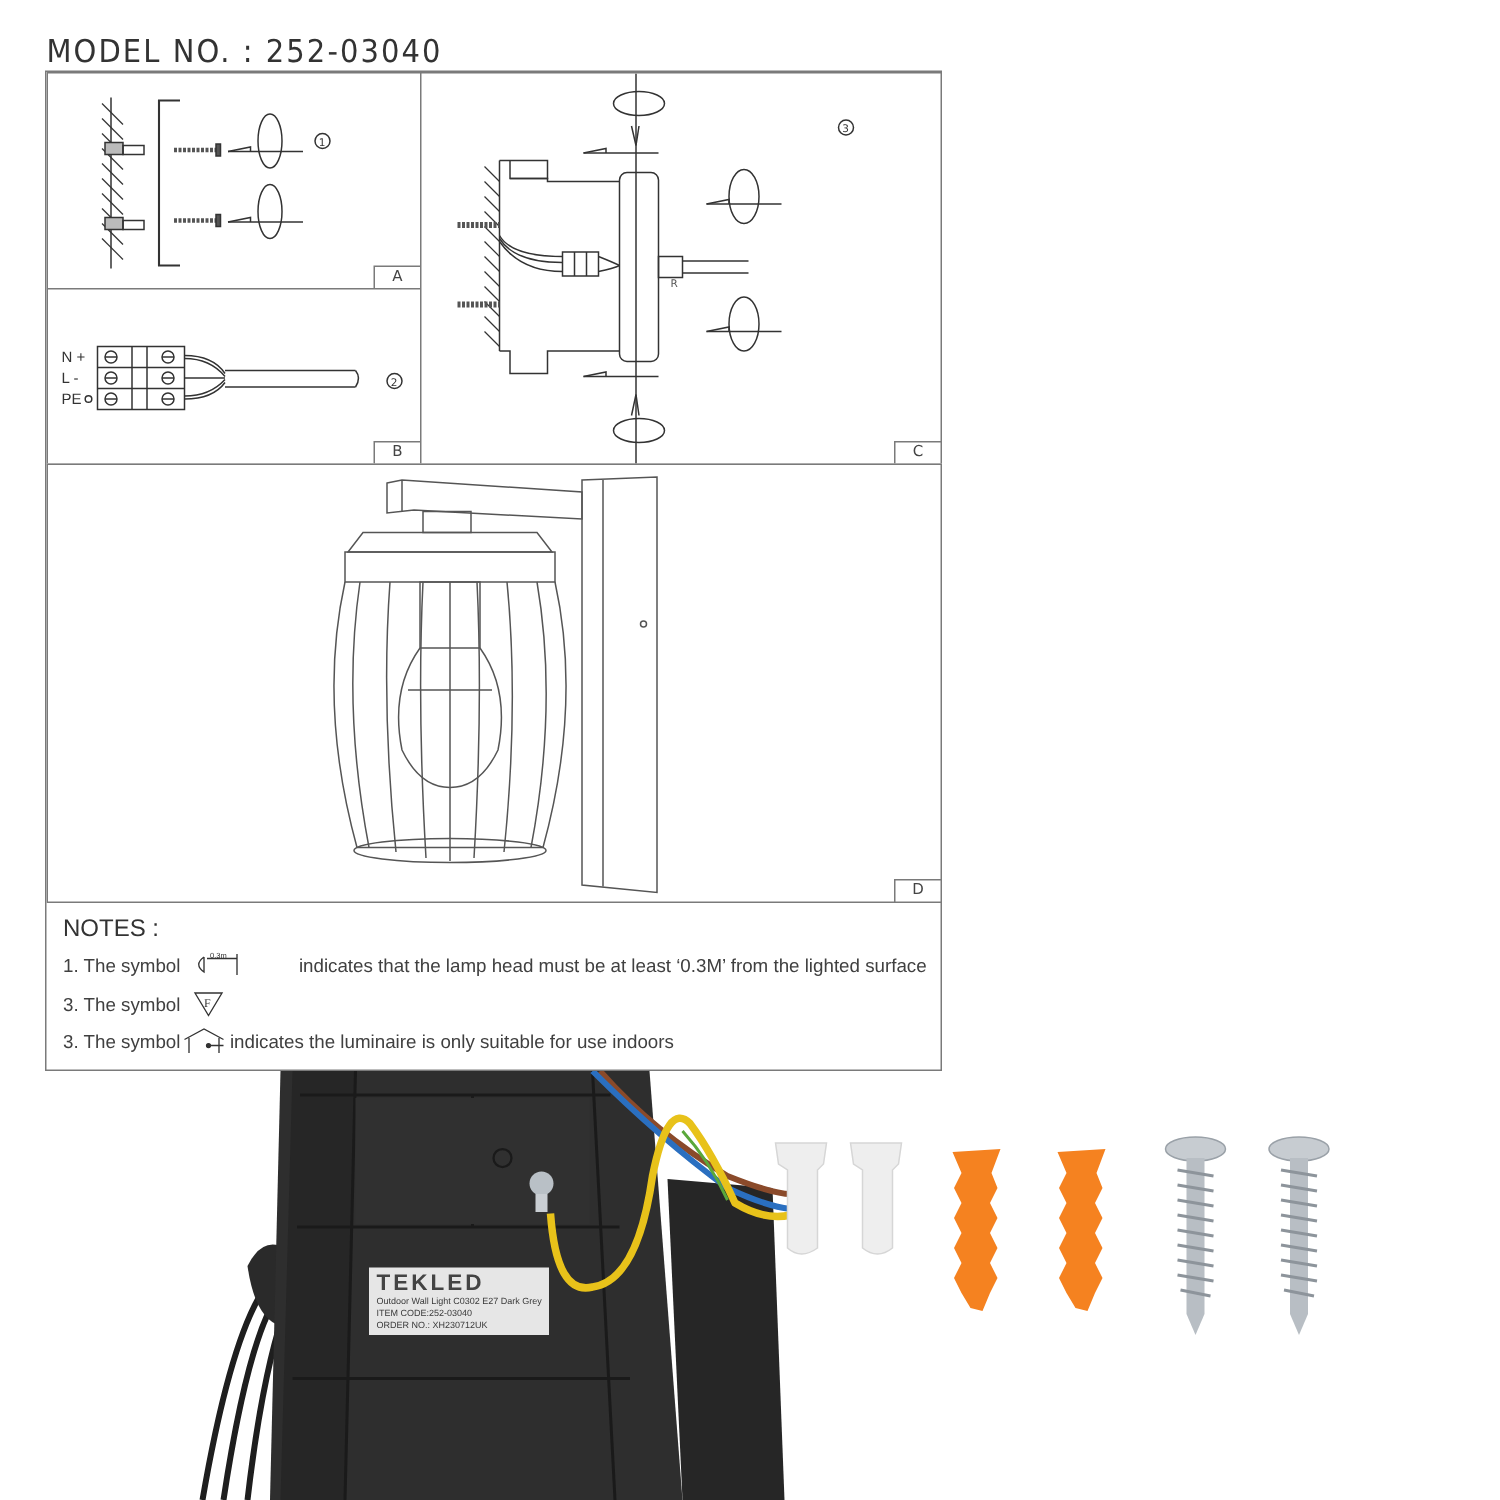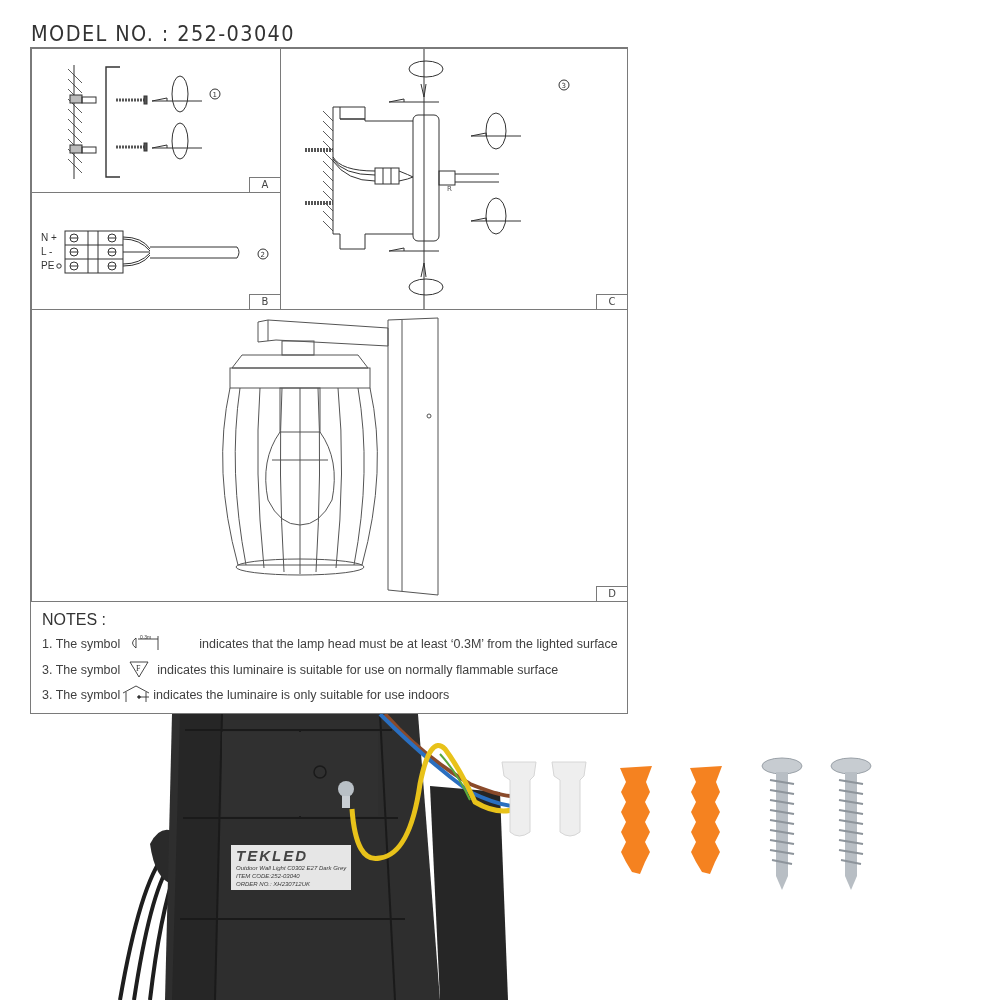--- a/index.html
+++ b/index.html
@@ -6,21 +6,21 @@
   body { width:1000px; height:1000px; position:relative; overflow:hidden; font-family:"DejaVu Sans", sans-serif; color:#2a2a2a; }
   .model-title { position:absolute; left:31px; top:22px; font-family:"DejaVu Sans", sans-serif; font-size:21px; letter-spacing:1.5px; color:#333; font-weight:400; transform:scaleX(0.92); transform-origin:left; }
   .sheet { position:absolute; left:30px; top:47px; width:598px; height:667px; border:1.5px solid #7a7a7a; box-sizing:border-box; }
   .panel { position:absolute; border:1px solid #7a7a7a; box-sizing:border-box; background:#fff; }
   .panel svg { position:absolute; left:0; top:0; }
   .panel-label { position:absolute; right:-1px; bottom:-1px; width:30px; height:14px; border:1px solid #7a7a7a; font-size:10px; line-height:13px; text-align:center; color:#444; background:#fff; }
   .notes { position:absolute; left:0; top:553px; width:596px; height:112px; }
   .notes-title { position:absolute; left:11px; top:10px; font-size:16px; color:#333; font-family:"Liberation Sans", sans-serif; }
   .note { position:absolute; left:11px; font-size:12.5px; color:#404040; font-family:"Liberation Sans", sans-serif; white-space:nowrap; }
   .note .sym { display:inline-block; vertical-align:middle; margin:0 4px; }
-  .photo { position:absolute; left:0; top:714px; width:808px; height:286px;font-style:italic; }
+  .photo { position:absolute; left:15px; top:714px; width:808px; height:286px; }
 </style>
 </head>
 <body>
 
 <div class="model-title">MODEL NO. : 252-03040</div>
 
 <div class="sheet">
 
   <div class="panel" style="left:0;top:0;width:250px;height:145px;">
     <svg width="250" height="145">
@@ -222,21 +222,20 @@
       <span style="margin-left:24px;">indicates that the lamp head must be at least ‘0.3M’ from the lighted surface</span>
     </div>
     <div class="note" style="top:59px;">
       <span>3. The symbol</span>
       <span class="sym">
         <svg width="22" height="18">
             <path d="M2 2 L20 2 L11 17 Z" stroke="#333" fill="none" stroke-width="0.9"></path>
             <text x="8" y="11" font-size="8" font-family="Liberation Serif, serif" fill="#333">F</text>
           </svg>
       </span>
-      <span>indicates this luminaire is suitable for use on normally flammable surface</span>
     </div>
     <div class="note" style="top:84px;">
       <span>3. The symbol</span>
       <span class="sym" style="margin-left:-2px;margin-right:0;">
         <svg width="28" height="18">
             <g stroke="#333" fill="none" stroke-width="0.9">
               <path d="M1 8 L14 1 L27 8"></path>
               <line x1="4" y1="7" x2="4" y2="17"></line>
               <line x1="24" y1="7" x2="24" y2="17"></line>
               <line x1="17" y1="12" x2="27" y2="12"></line>

